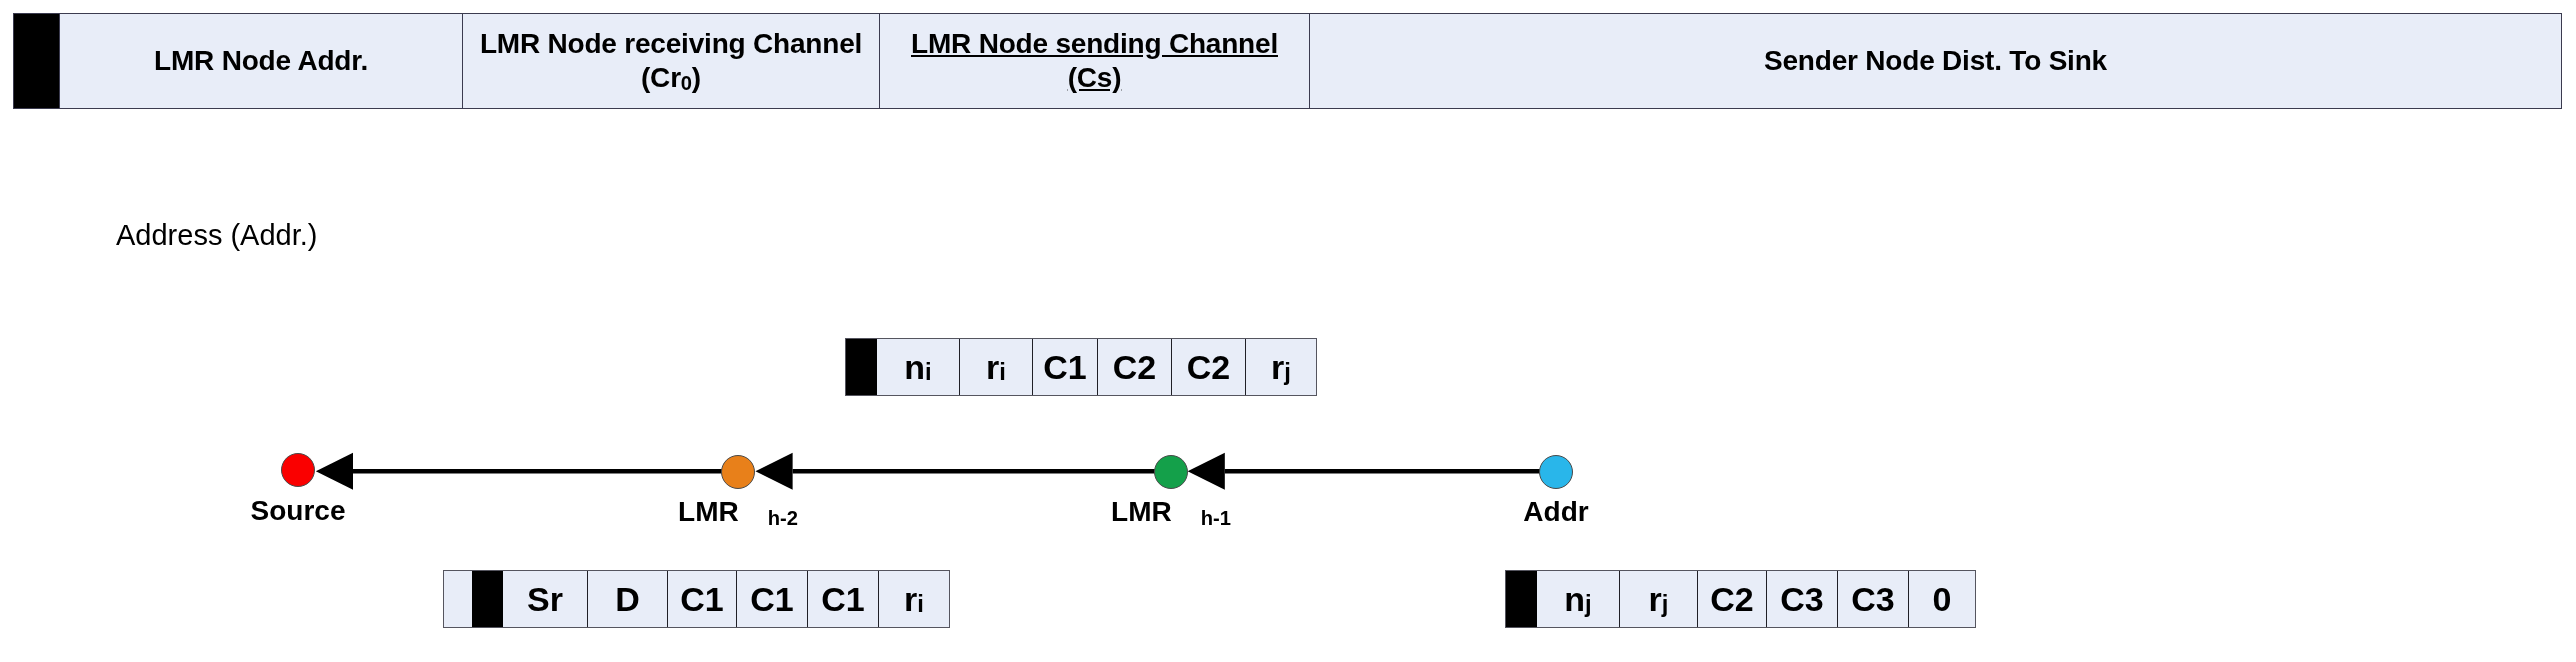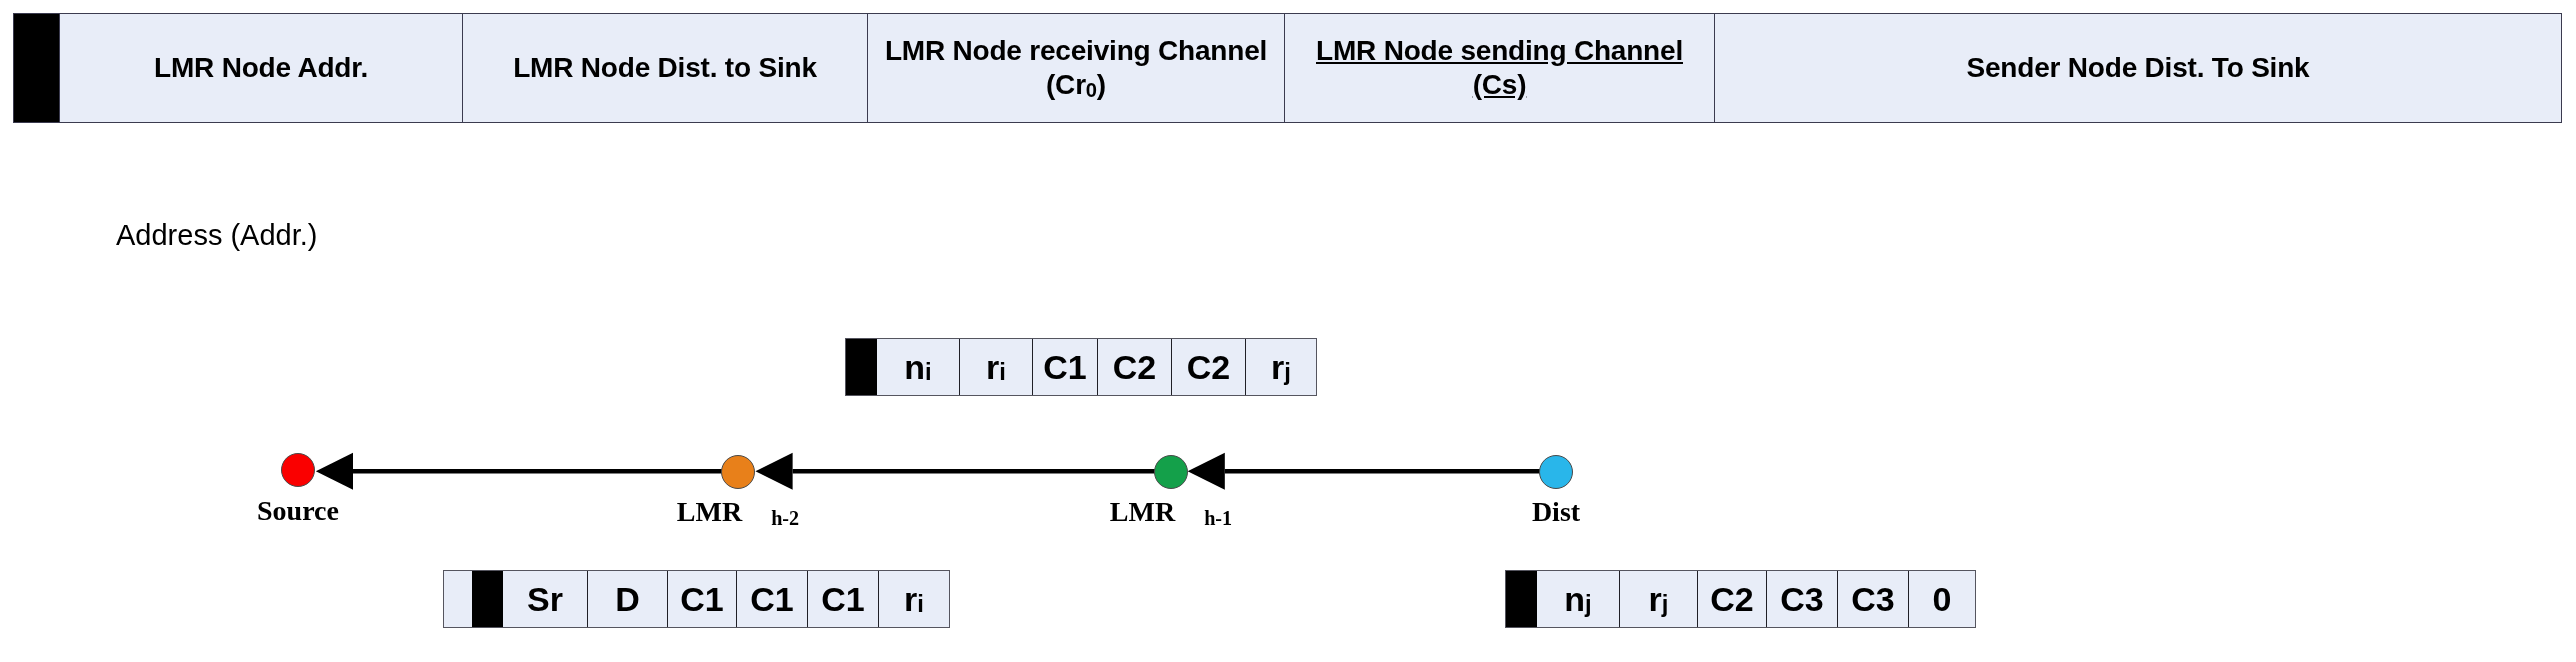--- a/index.html
+++ b/index.html
@@ -1,21 +1,21 @@
 <!DOCTYPE html>
 <html style="font-size:15px"><head>
 <meta charset="utf-8">
 <title>LMR Node Beacon Structure Diagram</title>
 <style>
   html,body{margin:0;padding:0;background:#ffffff;}
   body{width:2576px;height:663px;position:relative;overflow:hidden;
        font-family:"Liberation Sans","DejaVu Sans",sans-serif;color:#000;}
 
   
-  #legend-table{position:absolute;left:13px;top:13px;width:2549px;height:110px;
+  #legend-table{position:absolute;left:13px;top:13px;width:2549px;height:96px;
         display:flex;box-sizing:border-box;border:1.9px solid #3b3b4f;}
   #legend-table .stub{width:45px;background:#000000;flex:0 0 45px;}
   #legend-table .cell{background:#e8edf8;display:flex;align-items:center;
         justify-content:center;text-align:center;box-sizing:border-box;
         border-left:1.9px solid #3b3b4f;padding:1.9px 5.6px;}
   #legend-table .cell:first-of-type{border-left:none;}
   #legend-table .cell .txt{font-weight:bold;font-size:28px;line-height:1.22;
         letter-spacing:-0.2px;}
   .c0{flex:0 0 403px;}
   .c1{flex:0 0 405px;}
@@ -43,33 +43,30 @@
   #packet-mid .pcell{flex:0 0 0;}
   #packet-left{left:443px;top:570px;padding-left:28px;}
   #packet-right{left:1505px;top:570px;}
 
   
   #chain{position:absolute;left:0;top:409px;width:2576px;height:158px;}
 
   .node{position:absolute;border-radius:50%;width:34px;height:34px;
         border:0.9px solid #4a4a4a;box-sizing:border-box;}
   .nlabel{position:absolute;font-weight:bold;font-size:28px;white-space:nowrap;
-        text-align:center;transform:translateX(-50%);font-family:Liberation Serif, serif;}
+        text-align:center;transform:translateX(-50%);}
   .nlabel sub{font-size:0.72em;vertical-align:baseline;position:relative;top:0.20em;margin-left:29px;}
 </style>
 </head>
 <body>
 
 <div id="legend-table">
   <div class="stub"></div>
   <div class="cell c0">
     <span class="txt">LMR Node Addr.</span>
-  </div>
-  <div class="cell c1">
-    <span class="txt">LMR Node Dist. to Sink</span>
   </div>
   <div class="cell c2">
     <span class="txt"><span>LMR Node receiving Channel (Cr</span><sub class="small">0</sub><span>)</span></span>
   </div>
   <div class="cell c4">
     <span class="txt">LMR Node sending Channel (Cs)</span>
   </div>
   <div class="cell c5">
     <span class="txt">Sender Node Dist. To Sink</span>
   </div>
@@ -162,15 +159,15 @@
         <polygon points="1276,67 1316,47 1316,87" fill="#000000"></polygon>
       </g>
     </svg>
 <div class="node" style="background: rgb(250, 0, 0); left: 281px; top: 44px;"></div>
     <div class="nlabel" style="left: 298px; top: 86px;"><span>Source</span></div>
     <div class="node" style="background: rgb(232, 128, 26); left: 721px; top: 46px;"></div>
     <div class="nlabel" style="left: 738px; top: 87px;"><span>LMR</span><sub>h-2</sub></div>
     <div class="node" style="background: rgb(20, 160, 74); left: 1154px; top: 46px;"></div>
     <div class="nlabel" style="left: 1171px; top: 87px;"><span>LMR</span><sub>h-1</sub></div>
     <div class="node" style="background: rgb(41, 182, 234); left: 1539px; top: 46px;"></div>
-    <div class="nlabel" style="left: 1556px; top: 87px;"><span>Dist</span></div>
+    <div class="nlabel" style="left: 1556px; top: 87px;"><span>Addr</span></div>
   </div>
 
 
 </body></html>

